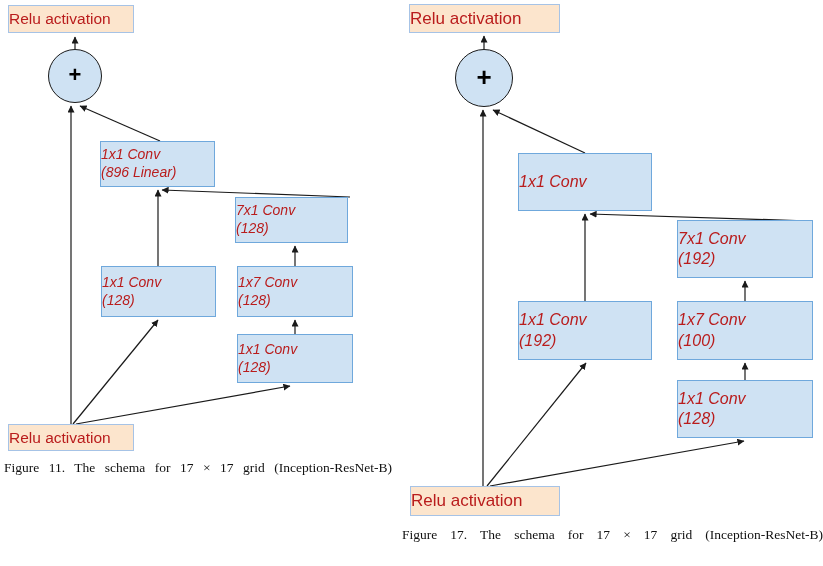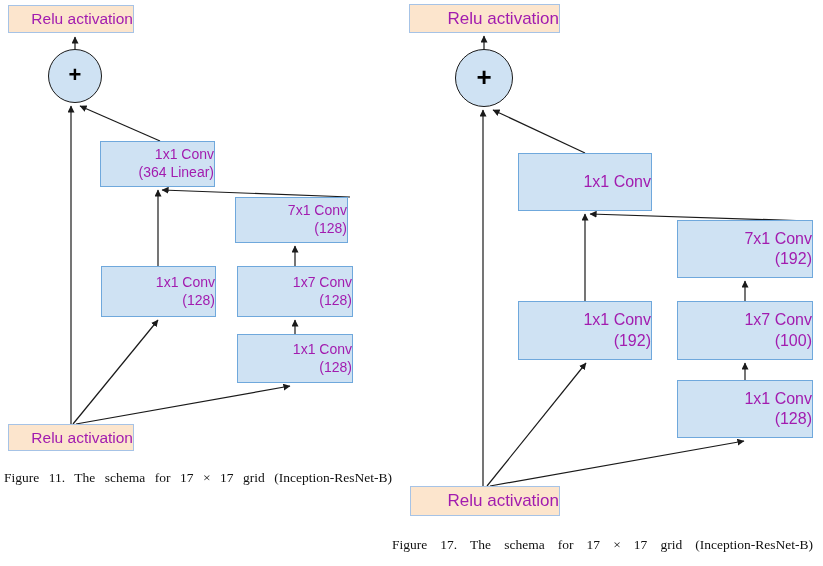--- a/index.html
+++ b/index.html
@@ -4,36 +4,36 @@
 <style>
   html,body{margin:0;padding:0;}
   body{
     width:823px;height:566px;position:relative;background:#ffffff;
     font-family:"Liberation Sans",sans-serif;overflow:hidden;
   }
   .edges{position:absolute;left:0;top:0;z-index:1;pointer-events:none;}
   .edges line{stroke:var(--arrow,#1a1a1a);stroke-width:1.2;}
   .node{
     position:absolute;z-index:2;box-sizing:border-box;
-    display:flex;flex-direction:column;align-items:flex-end;justify-content:center;
-    text-align:center;color:#a21caf;line-height:1.28;
+    display:flex;flex-direction:column;align-items:flex-start;justify-content:center;
+    text-align:center;color:#b91c1c;line-height:1.28;
   }
-  .conv{background:var(--conv-fill,#cfe2f3);border:1px solid var(--conv-border,#6fa8dc);}
+  .conv{background:var(--conv-fill,#cfe2f3);border:1px solid var(--conv-border,#6fa8dc);font-style:italic;}
   .relu{background:var(--relu-fill,#fce5cd);border:1px solid var(--relu-border,#a6c3e6);}
   .sum{
     position:absolute;z-index:2;box-sizing:border-box;border-radius:50%;
     background:var(--conv-fill,#cfe2f3);border:1.6px solid #1a1a1a;
     display:flex;align-items:center;justify-content:center;color:#000;
   }
   .plus{font-weight:bold;line-height:1;transform:translateY(-1px);}
   .caption{
     position:absolute;z-index:2;font-family:"Liberation Serif",serif;
     font-size:13.5px;line-height:1.3;color:#111;
   }
-  .cap-l1{text-align:justify;text-align-last:justify;margin-top:10px;}
+  .cap-l1{text-align:justify;text-align-last:justify;}
 </style>
 </head>
 <body>
 
 <svg class="edges" width="823" height="566">
   <defs>
     <marker id="ah" markerWidth="10" markerHeight="10" refX="6.6" refY="3.5" orient="auto" markerUnits="userSpaceOnUse">
       <path d="M0,0 L7,3.5 L0,7 z" fill="#1a1a1a"></path>
     </marker>
   </defs>
@@ -63,21 +63,21 @@
   <div class="node relu" style="left:8px;top:5px;width:126px;height:28px;font-size:15.5px">
     <span>Relu activation</span>
   </div>
 
   <div class="sum" style="left:48px;top:49px;width:54px;height:54px;font-size:22px">
     <span class="plus">+</span>
   </div>
 
   <div class="node conv" style="left:100px;top:141px;width:115px;height:46px;font-size:14px">
     <span>1x1 Conv</span>
-    <span>(364 Linear)</span>
+    <span>(896 Linear)</span>
   </div>
 
   <div class="node conv" style="left:235px;top:197px;width:113px;height:46px;font-size:14px">
     <span>7x1 Conv</span>
     <span>(128)</span>
   </div>
 
   <div class="node conv" style="left:101px;top:266px;width:115px;height:51px;font-size:14px">
     <span>1x1 Conv</span>
     <span>(128)</span>
@@ -132,16 +132,16 @@
 
   <div class="node conv" style="left:677px;top:380px;width:136px;height:58px;font-size:16px">
     <span>1x1 Conv</span>
     <span>(128)</span>
   </div>
 
   <div class="node relu" style="left:410px;top:486px;width:150px;height:30px;font-size:17px">
     <span>Relu activation</span>
   </div>
 
-  <div class="caption" style="left:392px;top:526px;width:421px">
+  <div class="caption" style="left:402px;top:526px;width:421px">
     <div class="cap-l1">Figure 17. The schema for 17 × 17 grid (Inception-ResNet-B)</div>
   </div>
 </div>
 
 </body></html>

